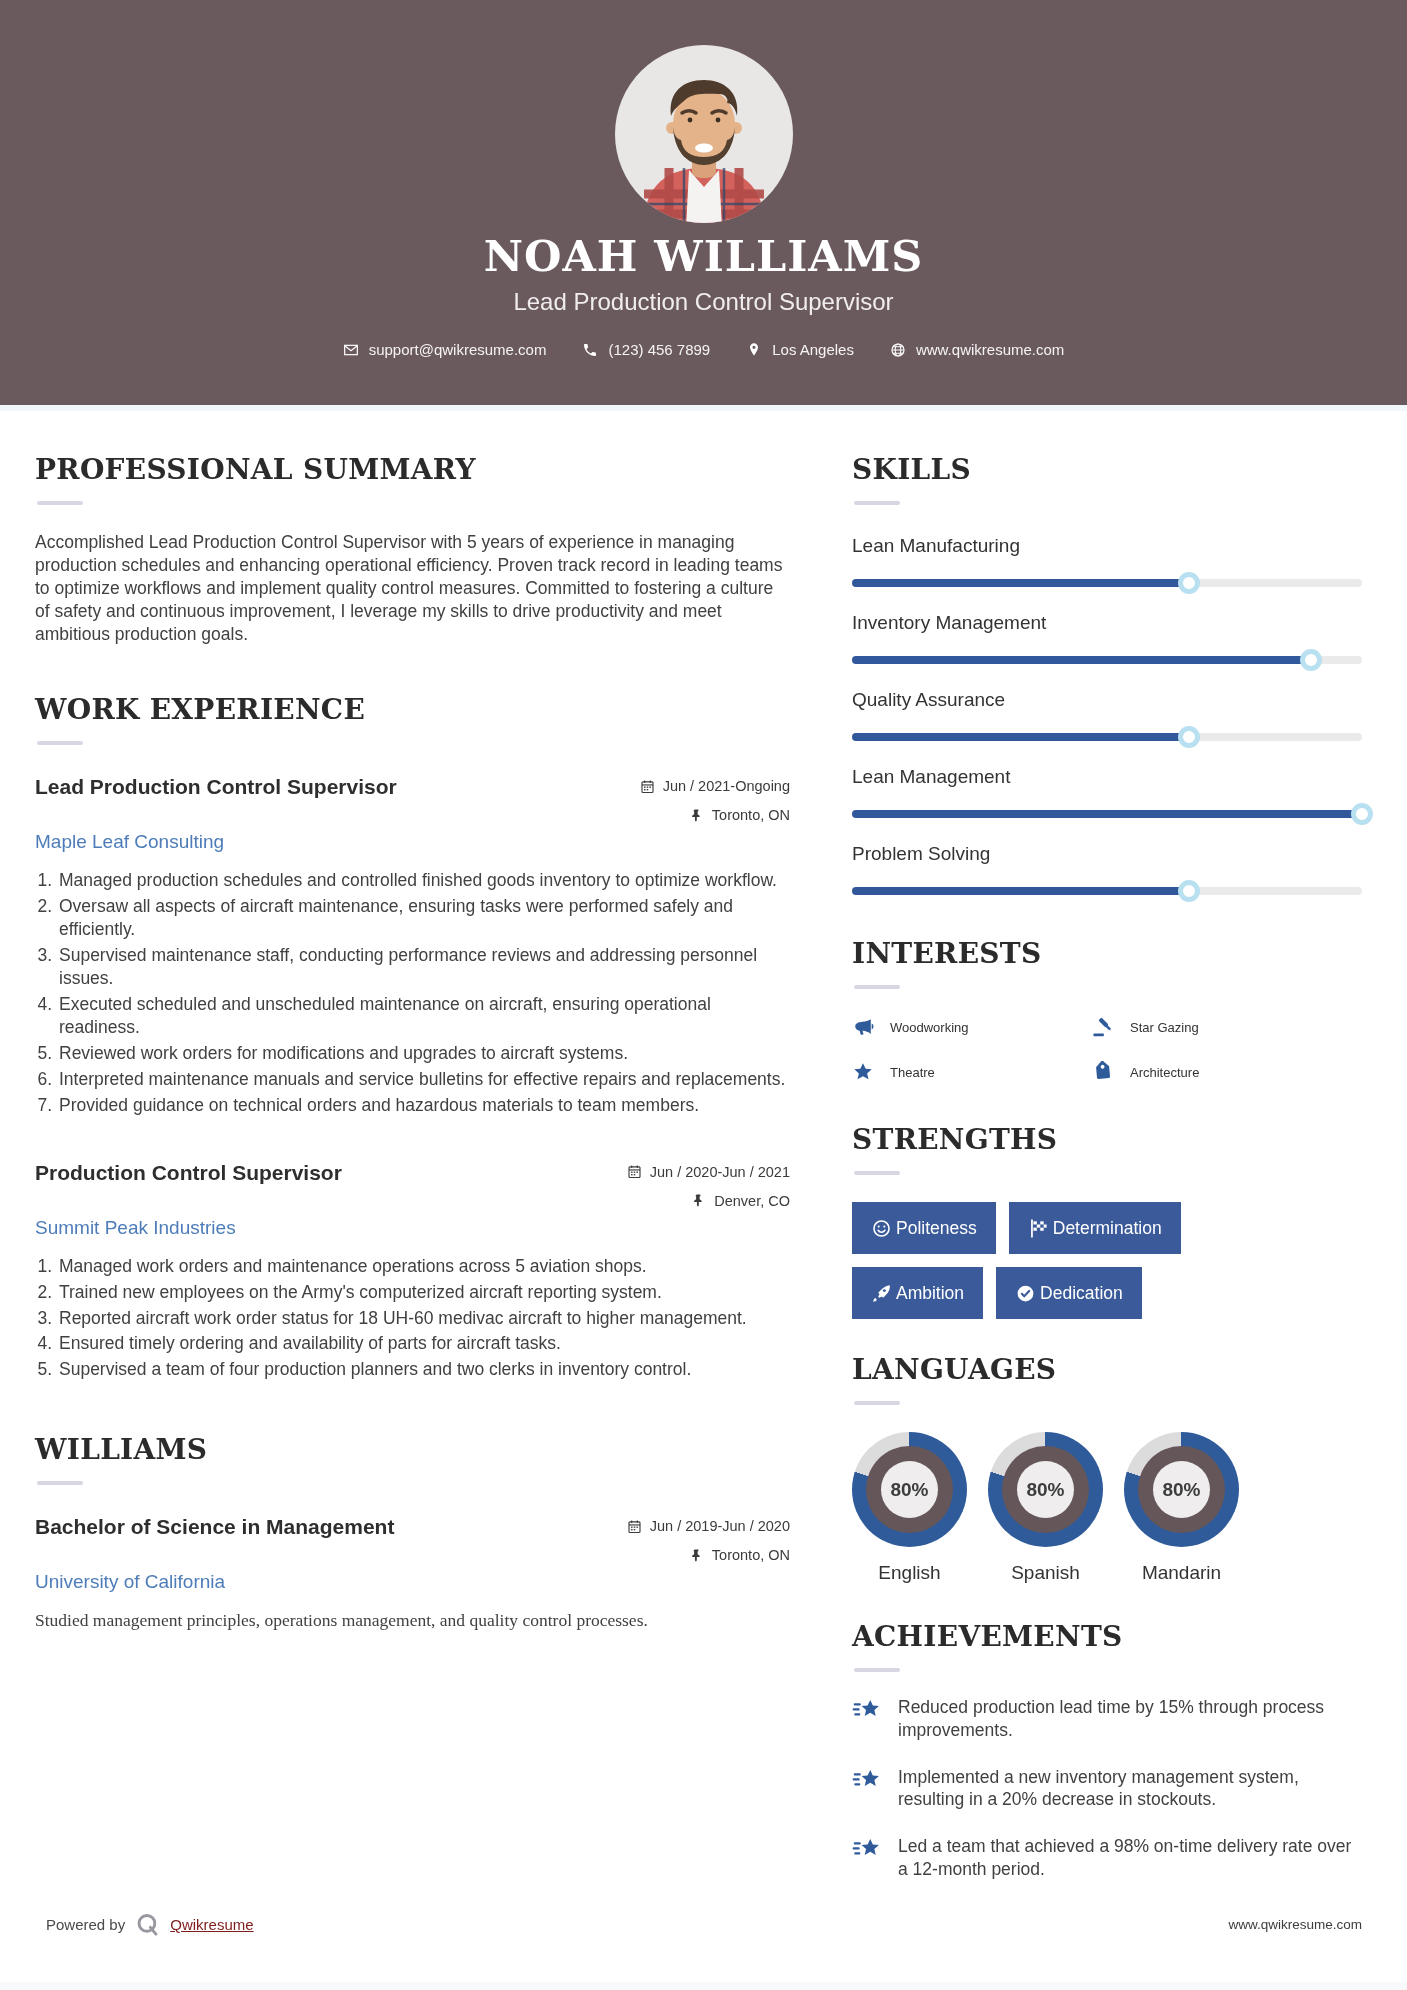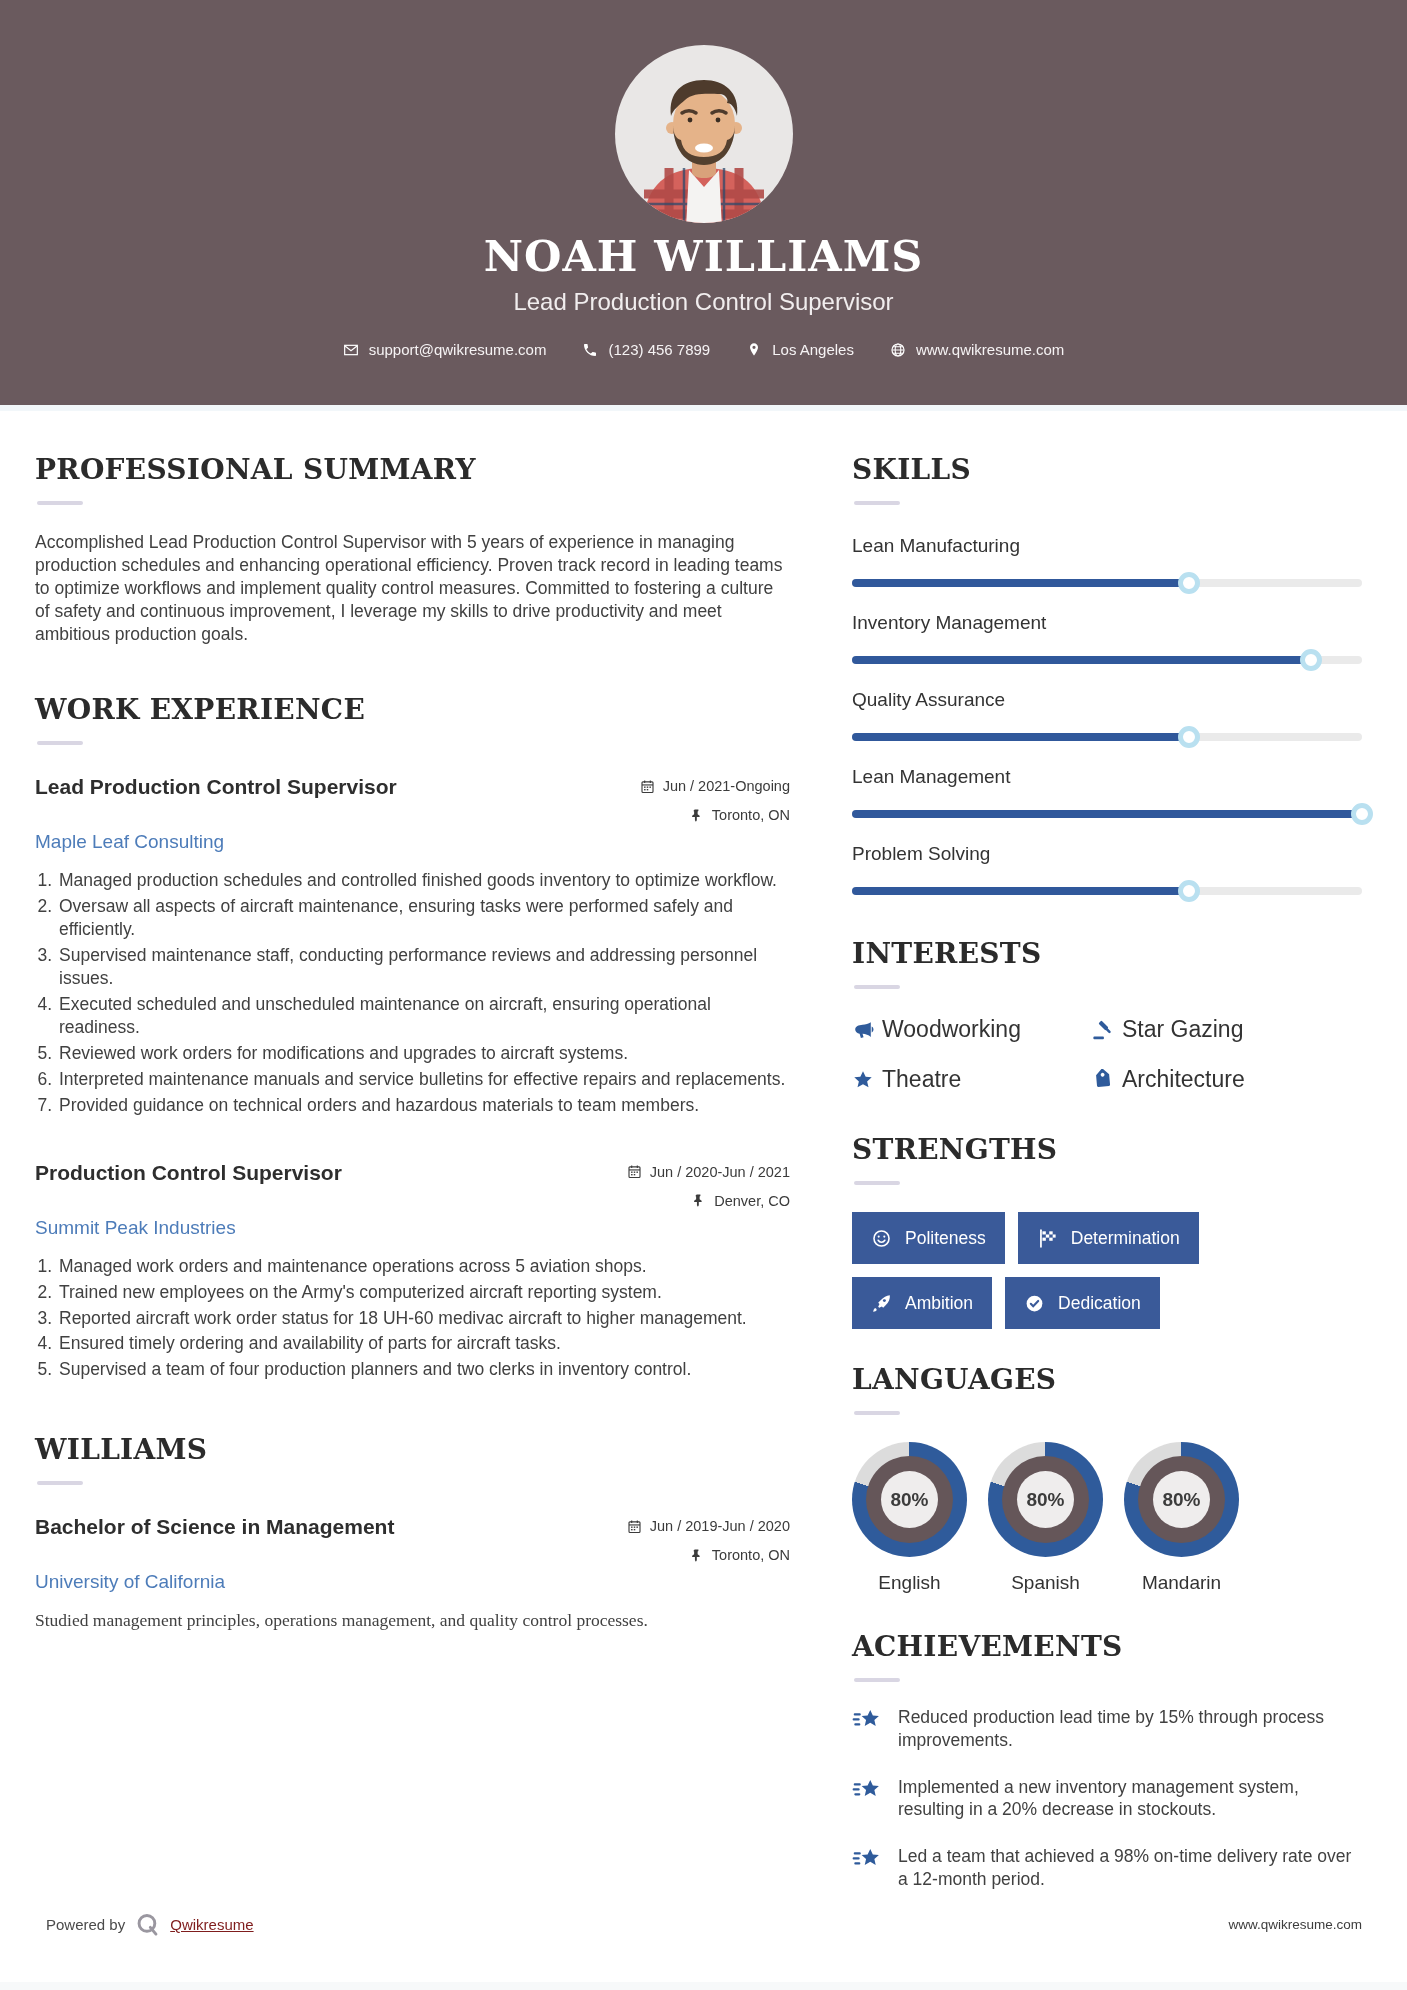--- a/index.html
+++ b/index.html
@@ -51,26 +51,26 @@
   .skill{margin-top:30px;}
   .skill + .skill{margin-top:25px;}
   .skill-name{font-size:19px;color:#333;}
   .track{position:relative;height:8px;background:#eaeaea;border-radius:5px;margin-top:22px;cursor:pointer;}
   .fill{position:absolute;left:0;top:0;height:8px;border-radius:5px;background:#30589b;}
   .thumb{position:absolute;top:50%;width:12px;height:12px;background:#fff;border:5px solid #b9e0f0;
          border-radius:50%;transform:translate(-50%,-50%);box-sizing:content-box;cursor:grab;}
 
   .sec-int{margin-top:42px;}
   .int-grid{display:grid;grid-template-columns:240px 1fr;row-gap:23px;margin-top:27px;}
-  .interest{display:flex;align-items:center;gap:8px;font-size:23px;color:#333;}
+  .interest{display:flex;align-items:center;gap:16px;font-size:13px;color:#333;}
   .iicon svg{width:22px;height:22px;display:block;}
 
   .sec-str{margin-top:40px;}
   .badges{display:flex;flex-wrap:wrap;gap:13px;margin-top:27px;max-width:420px;}
-  .badge{display:inline-flex;align-items:center;gap:13px;background:#3a5a99;color:#fff;
+  .badge{display:inline-flex;align-items:center;gap:4px;background:#3a5a99;color:#fff;
          font-size:17.5px;padding:0 19px;height:52px;}
   .badge svg{width:21px;height:21px;display:block;}
 
   .sec-lang{margin-top:34px;}
   .langs{display:flex;gap:21px;margin-top:27px;}
   .lang{width:115px;text-align:center;}
   .donut{position:relative;width:115px;height:115px;border-radius:50%;}
   .donut-ring{position:absolute;inset:14px;border-radius:50%;background:#655659;}
   .donut-center{position:absolute;inset:29px;border-radius:50%;background:#efeded;display:flex;
                 align-items:center;justify-content:center;font-size:19px;font-weight:700;color:#3c3c3c;}

